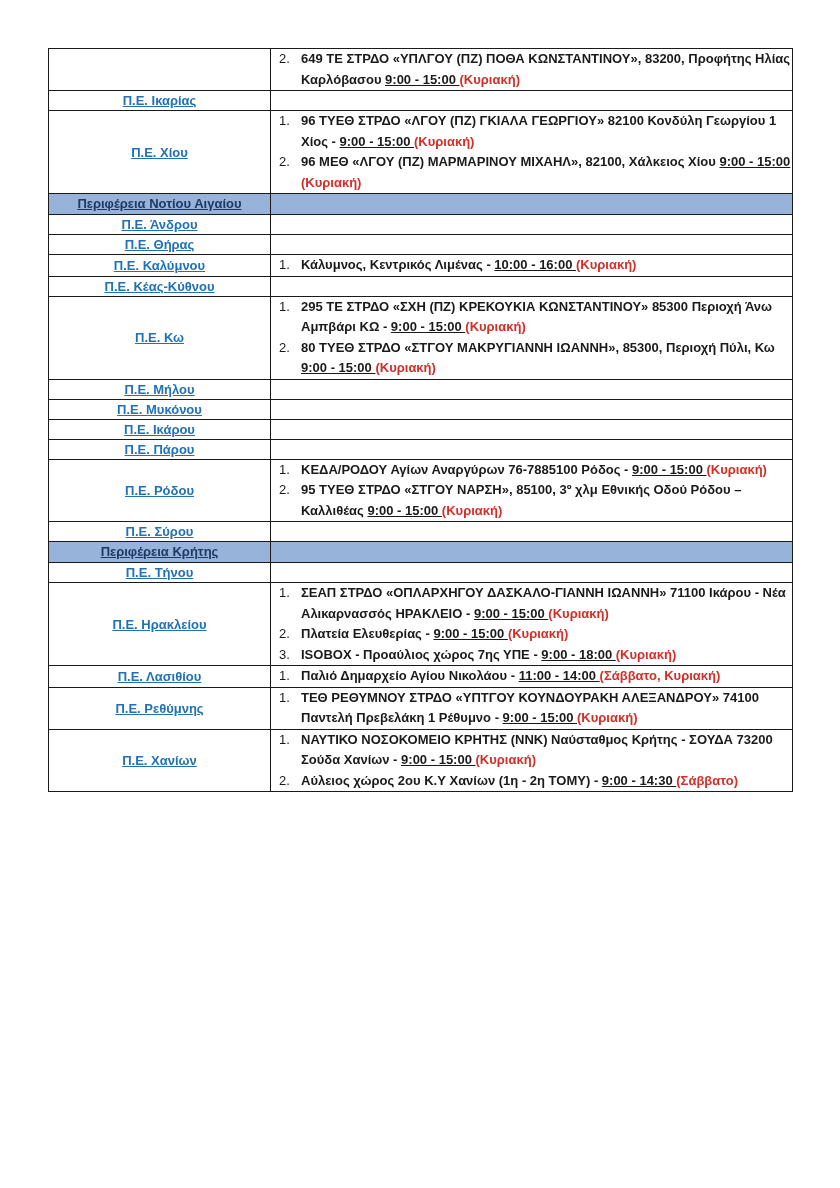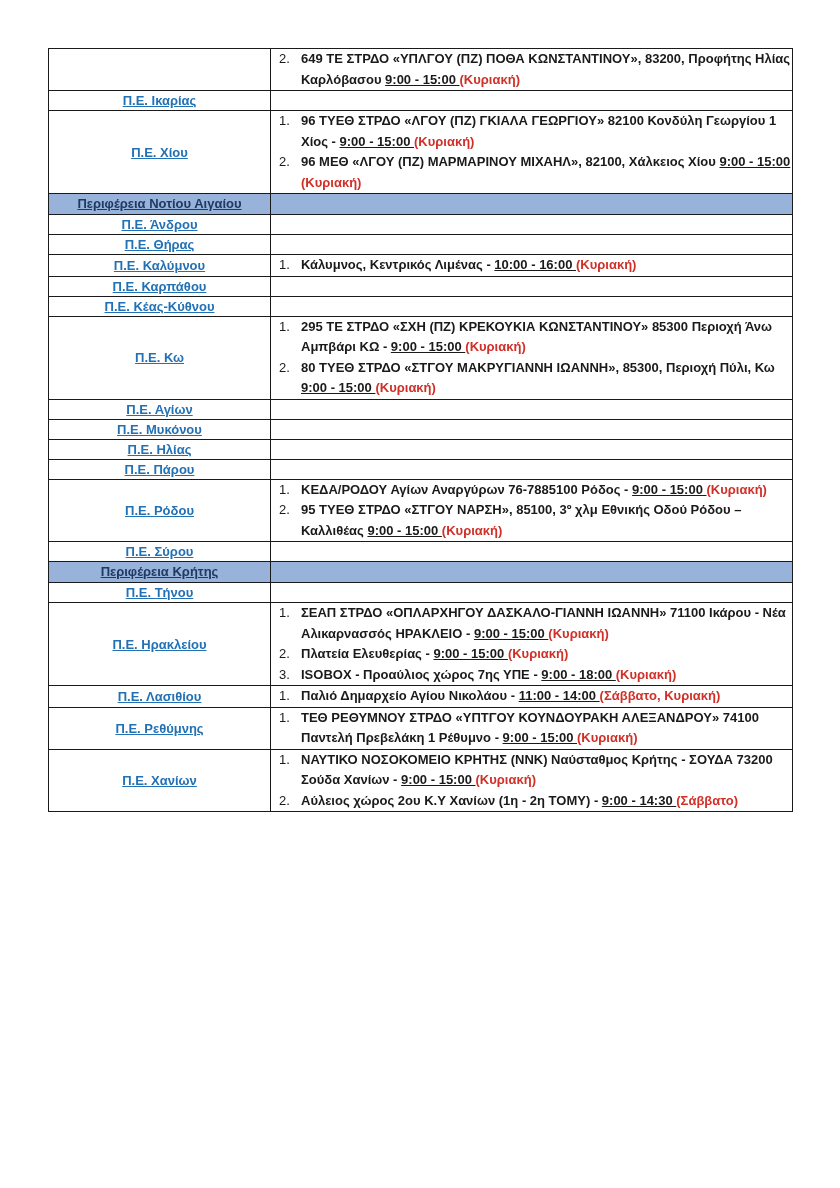--- a/index.html
+++ b/index.html
@@ -122,50 +122,46 @@
         <tr>
           <td class="region"><span class="rlabel">Π.Ε. Καλύμνου</span></td>
           <td class="content">
             <div class="item">
               <span class="num">1.</span>
               <div class="itext"><span class="seg-plain">Κάλυμνος, Κεντρικός Λιμένας - </span><span class="seg-time">10:00 - 16:00 </span><span class="seg-day">(Κυριακή)</span></div>
             </div>
           </td>
         </tr>
         <tr>
-          <td class="region"><span class="rlabel">Π.Ε. Καρπάθου</span></td>
-          <td class="content"></td>
-        </tr>
-        <tr>
           <td class="region"><span class="rlabel">Π.Ε. Κέας-Κύθνου</span></td>
           <td class="content"></td>
         </tr>
         <tr>
           <td class="region"><span class="rlabel">Π.Ε. Κω</span></td>
           <td class="content">
             <div class="item">
               <span class="num">1.</span>
               <div class="itext"><span class="seg-plain">295 ΤΕ ΣΤΡΔΟ «ΣΧΗ (ΠΖ) ΚΡΕΚΟΥΚΙΑ ΚΩΝΣΤΑΝΤΙΝΟΥ» 85300 Περιοχή Άνω Αμπβάρι ΚΩ - </span><span class="seg-time">9:00 - 15:00 </span><span class="seg-day">(Κυριακή)</span></div>
             </div>
             <div class="item">
               <span class="num">2.</span>
               <div class="itext"><span class="seg-plain">80 ΤΥΕΘ ΣΤΡΔΟ «ΣΤΓΟΥ ΜΑΚΡΥΓΙΑΝΝΗ ΙΩΑΝΝΗ», 85300, Περιοχή Πύλι, Κω </span><span class="seg-time">9:00 - 15:00 </span><span class="seg-day">(Κυριακή)</span></div>
             </div>
           </td>
         </tr>
         <tr>
-          <td class="region"><span class="rlabel">Π.Ε. Αγίων</span></td>
+          <td class="region"><span class="rlabel">Π.Ε. Μήλου</span></td>
           <td class="content"></td>
         </tr>
         <tr>
           <td class="region"><span class="rlabel">Π.Ε. Μυκόνου</span></td>
           <td class="content"></td>
         </tr>
         <tr>
-          <td class="region"><span class="rlabel">Π.Ε. Ηλίας</span></td>
+          <td class="region"><span class="rlabel">Π.Ε. Ικάρου</span></td>
           <td class="content"></td>
         </tr>
         <tr>
           <td class="region"><span class="rlabel">Π.Ε. Πάρου</span></td>
           <td class="content"></td>
         </tr>
         <tr>
           <td class="region"><span class="rlabel">Π.Ε. Ρόδου</span></td>
           <td class="content">
             <div class="item">

